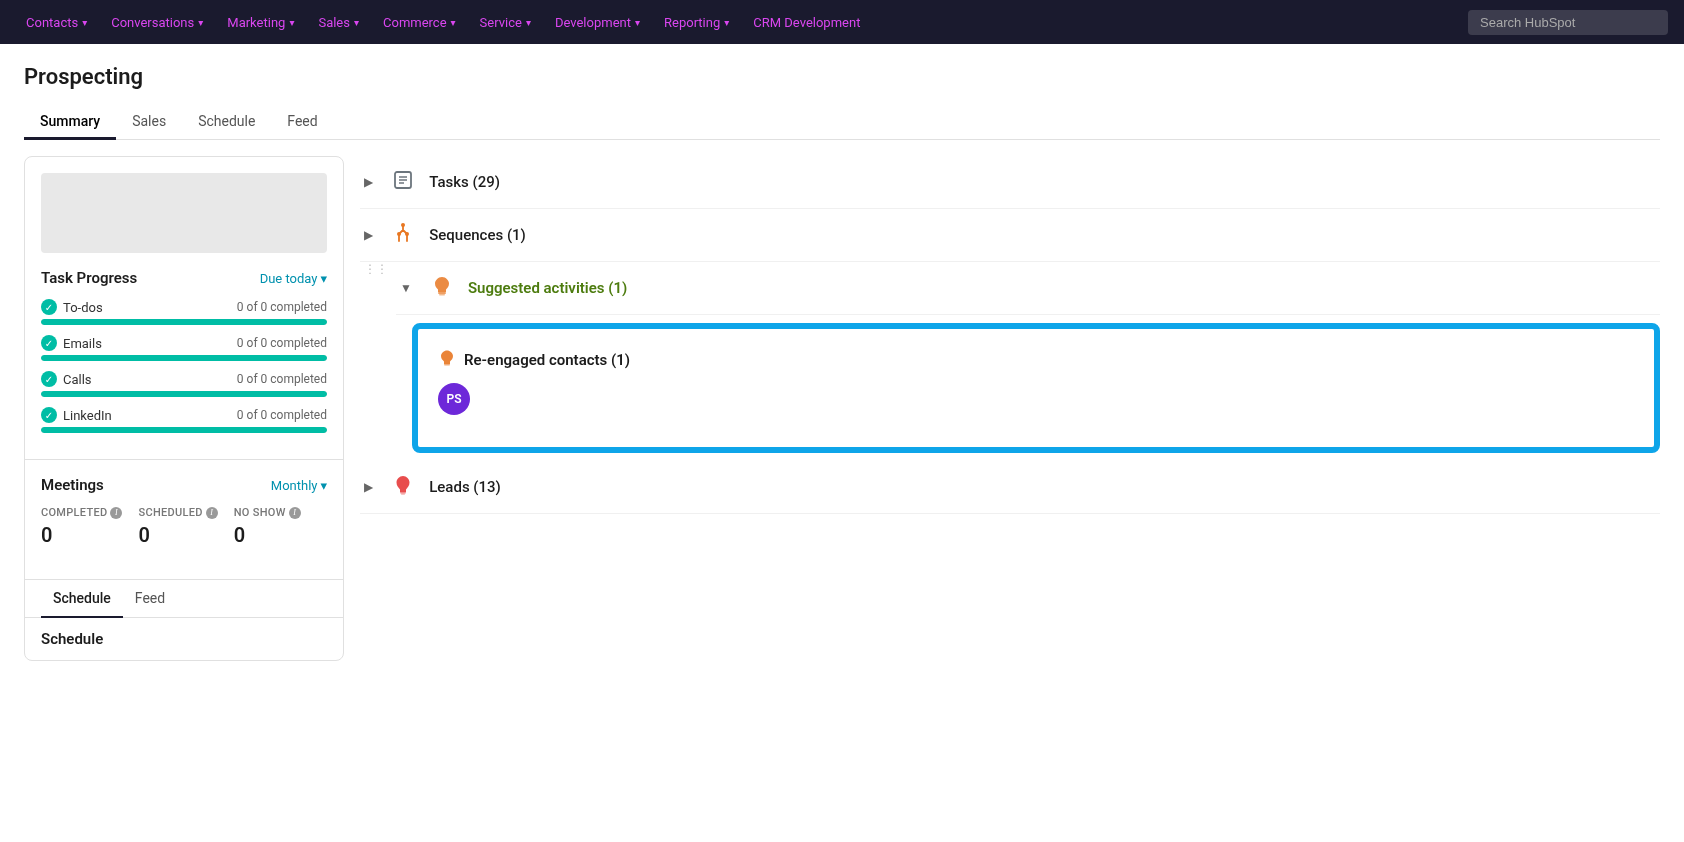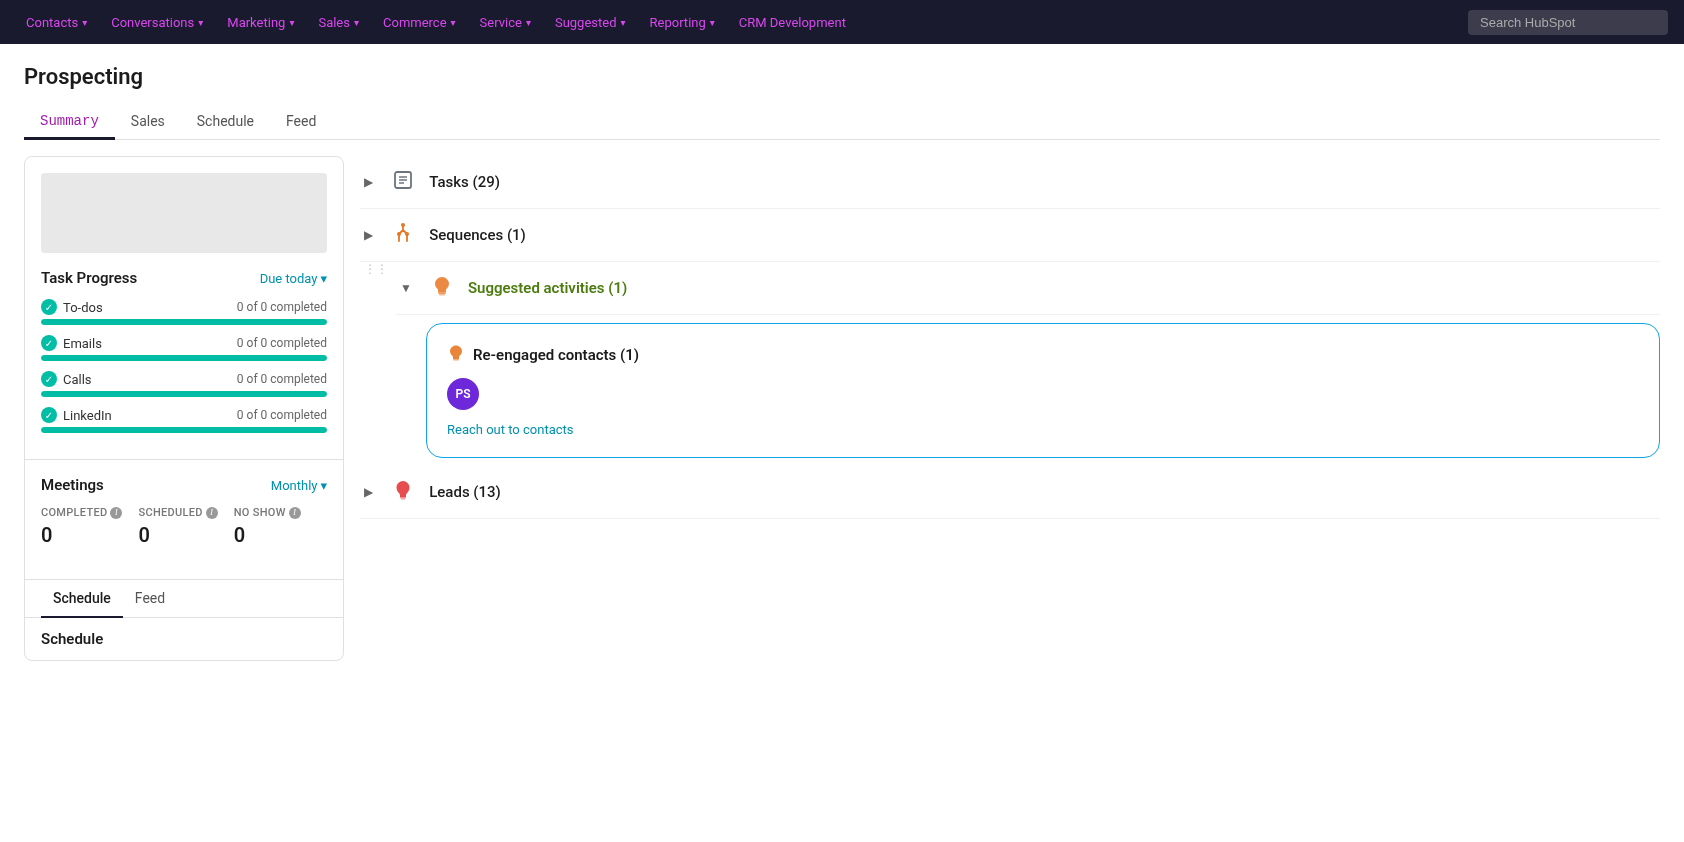--- a/index.html
+++ b/index.html
@@ -65,24 +65,23 @@
     }
     .tab {
       padding: 8px 16px;
       font-size: 14px;
       color: #555;
       cursor: pointer;
       border-bottom: 3px solid transparent;
       margin-bottom: -1px;
     }
     .tab.active {
-      color: #a21caf;
+      color: #000000;
       border-bottom-color: #1a1a2e;
       font-weight: 500;
-      font-family: Liberation Mono, monospace;
     }
 
     
     .main-layout {
       display: flex;
       padding: 16px 24px;
       gap: 16px;
     }
 
     
@@ -308,23 +307,23 @@
     }
     .activity-title-expanded {
       font-size: 15px;
       font-weight: 600;
       color: #4d7c0f;
     }
 
     
     .expanded-card {
       background: #fff;
-      border: 1px solid #0ea5e9;
-      border-radius: 16px;
-      margin: 8px 0 8px 66px;
+      border: 6px solid #0ea5e9;
+      border-radius: 8px;
+      margin: 8px 0 8px 52px;
       padding: 20px;
     }
     .expanded-card-title {
       display: flex;
       align-items: center;
       gap: 8px;
       font-size: 15px;
       font-weight: 600;
       color: #1c1c1c;
       margin-bottom: 12px;
@@ -396,21 +395,21 @@
   </span>
   <span class="nav-item">
     <span>Commerce</span>
     <span class="nav-chevron">▾</span>
   </span>
   <span class="nav-item">
     <span>Service</span>
     <span class="nav-chevron">▾</span>
   </span>
   <span class="nav-item">
-    <span>Suggested</span>
+    <span>Development</span>
     <span class="nav-chevron">▾</span>
   </span>
   <span class="nav-item">
     <span>Reporting</span>
     <span class="nav-chevron">▾</span>
   </span>
   <span class="nav-item">
     <span>CRM Development</span>
   </span>
   <input class="nav-search" type="text" placeholder="Search HubSpot" style="">
@@ -613,21 +612,20 @@
               <svg width="18" height="18" viewBox="0 0 18 18" fill="none">
                 <path d="M9 1.5 C6 1.5 3 4 3 7 C3 9.5 4.5 11 6 12.5 L6 15 L12 15 L12 12.5 C13.5 11 15 9.5 15 7 C15 4 12 1.5 9 1.5 Z" fill="#e87722" opacity="0.9"></path>
                 <rect x="6" y="15" width="6" height="1.5" rx="0.75" fill="#e87722" opacity="0.6"></rect>
               </svg>
             </span>
             <span>Re-engaged contacts (1)</span>
           </div>
           <div class="avatar-circle">
             <span>PS</span>
           </div>
-          <a class="reach-out-link">Reach out to contacts</a>
         </div>
       </div>
 
       <div class="activity-row-wrap">
         <div class="activity-item" style="flex:1">
           <span class="expand-btn chevron-right">▶</span>
           <div class="activity-icon-wrap">
             <span class="icon-leads">
               <svg width="22" height="22" viewBox="0 0 22 22" fill="none">
                 <path d="M11 2 C7.5 2 4.5 5 4.5 8.5 C4.5 12 6.5 13.5 8 15.5 L8 18 L14 18 L14 15.5 C15.5 13.5 17.5 12 17.5 8.5 C17.5 5 14.5 2 11 2 Z" fill="#e63a3a" opacity="0.9"></path>

